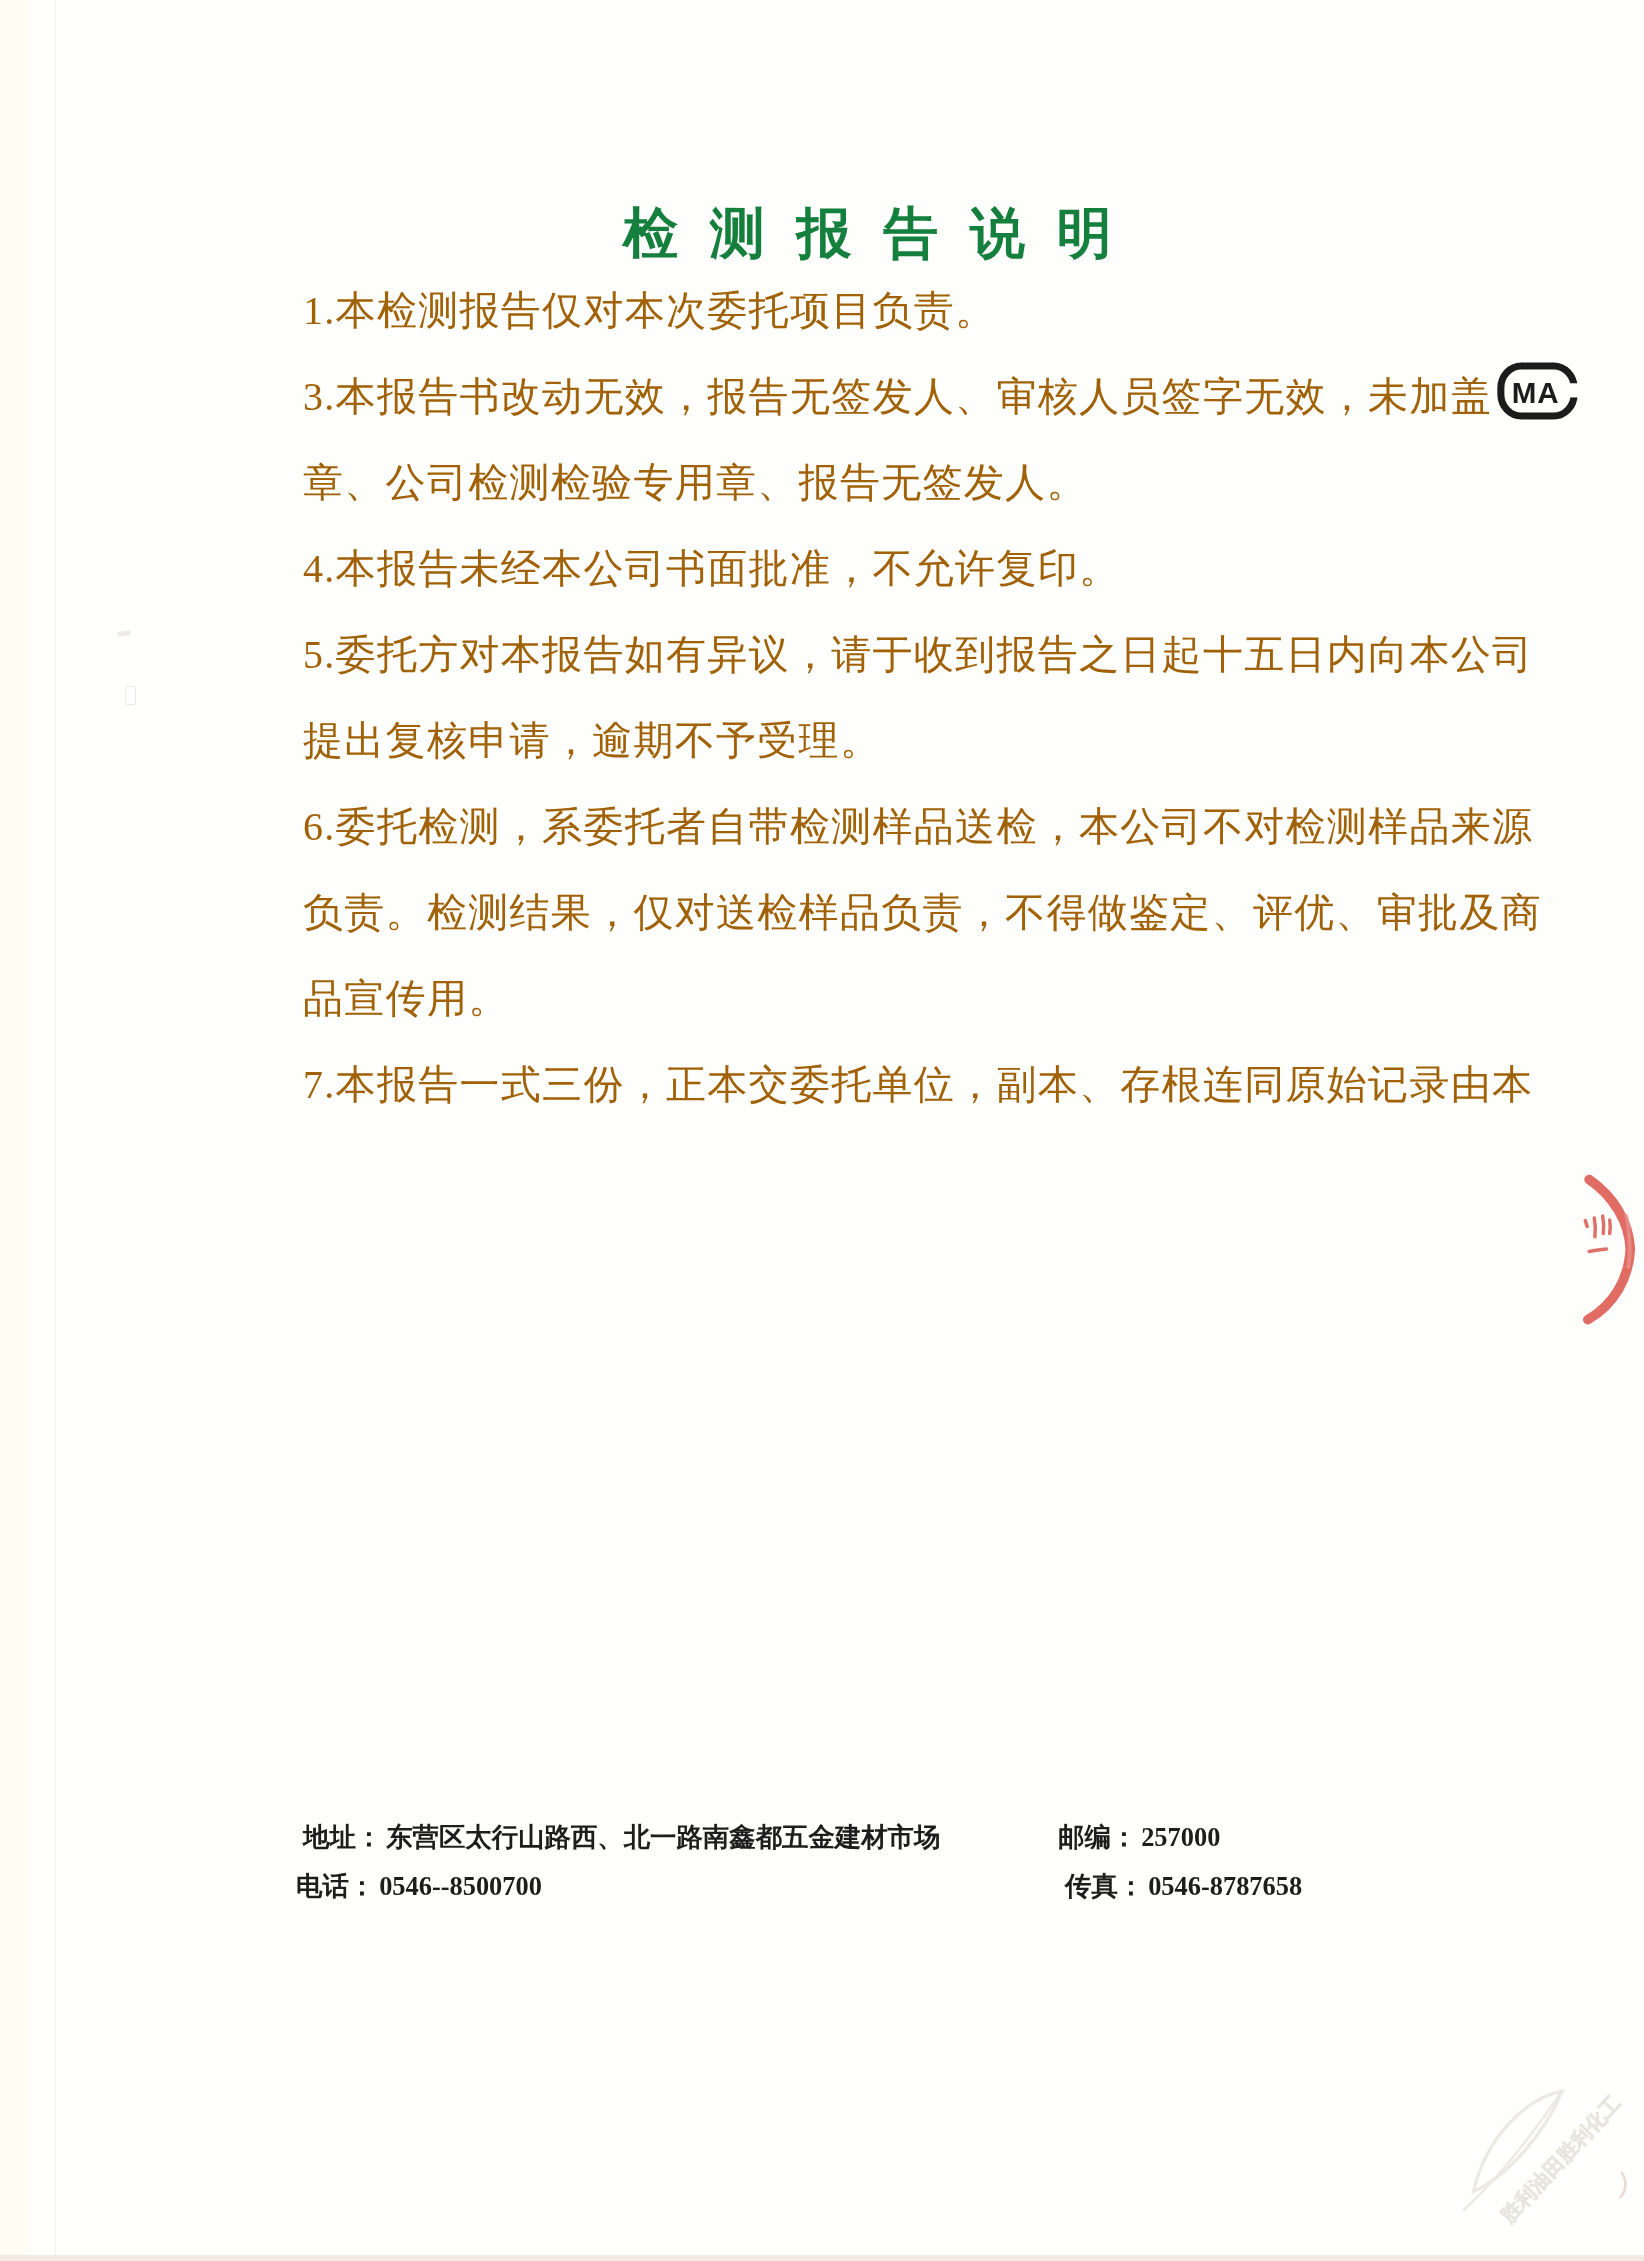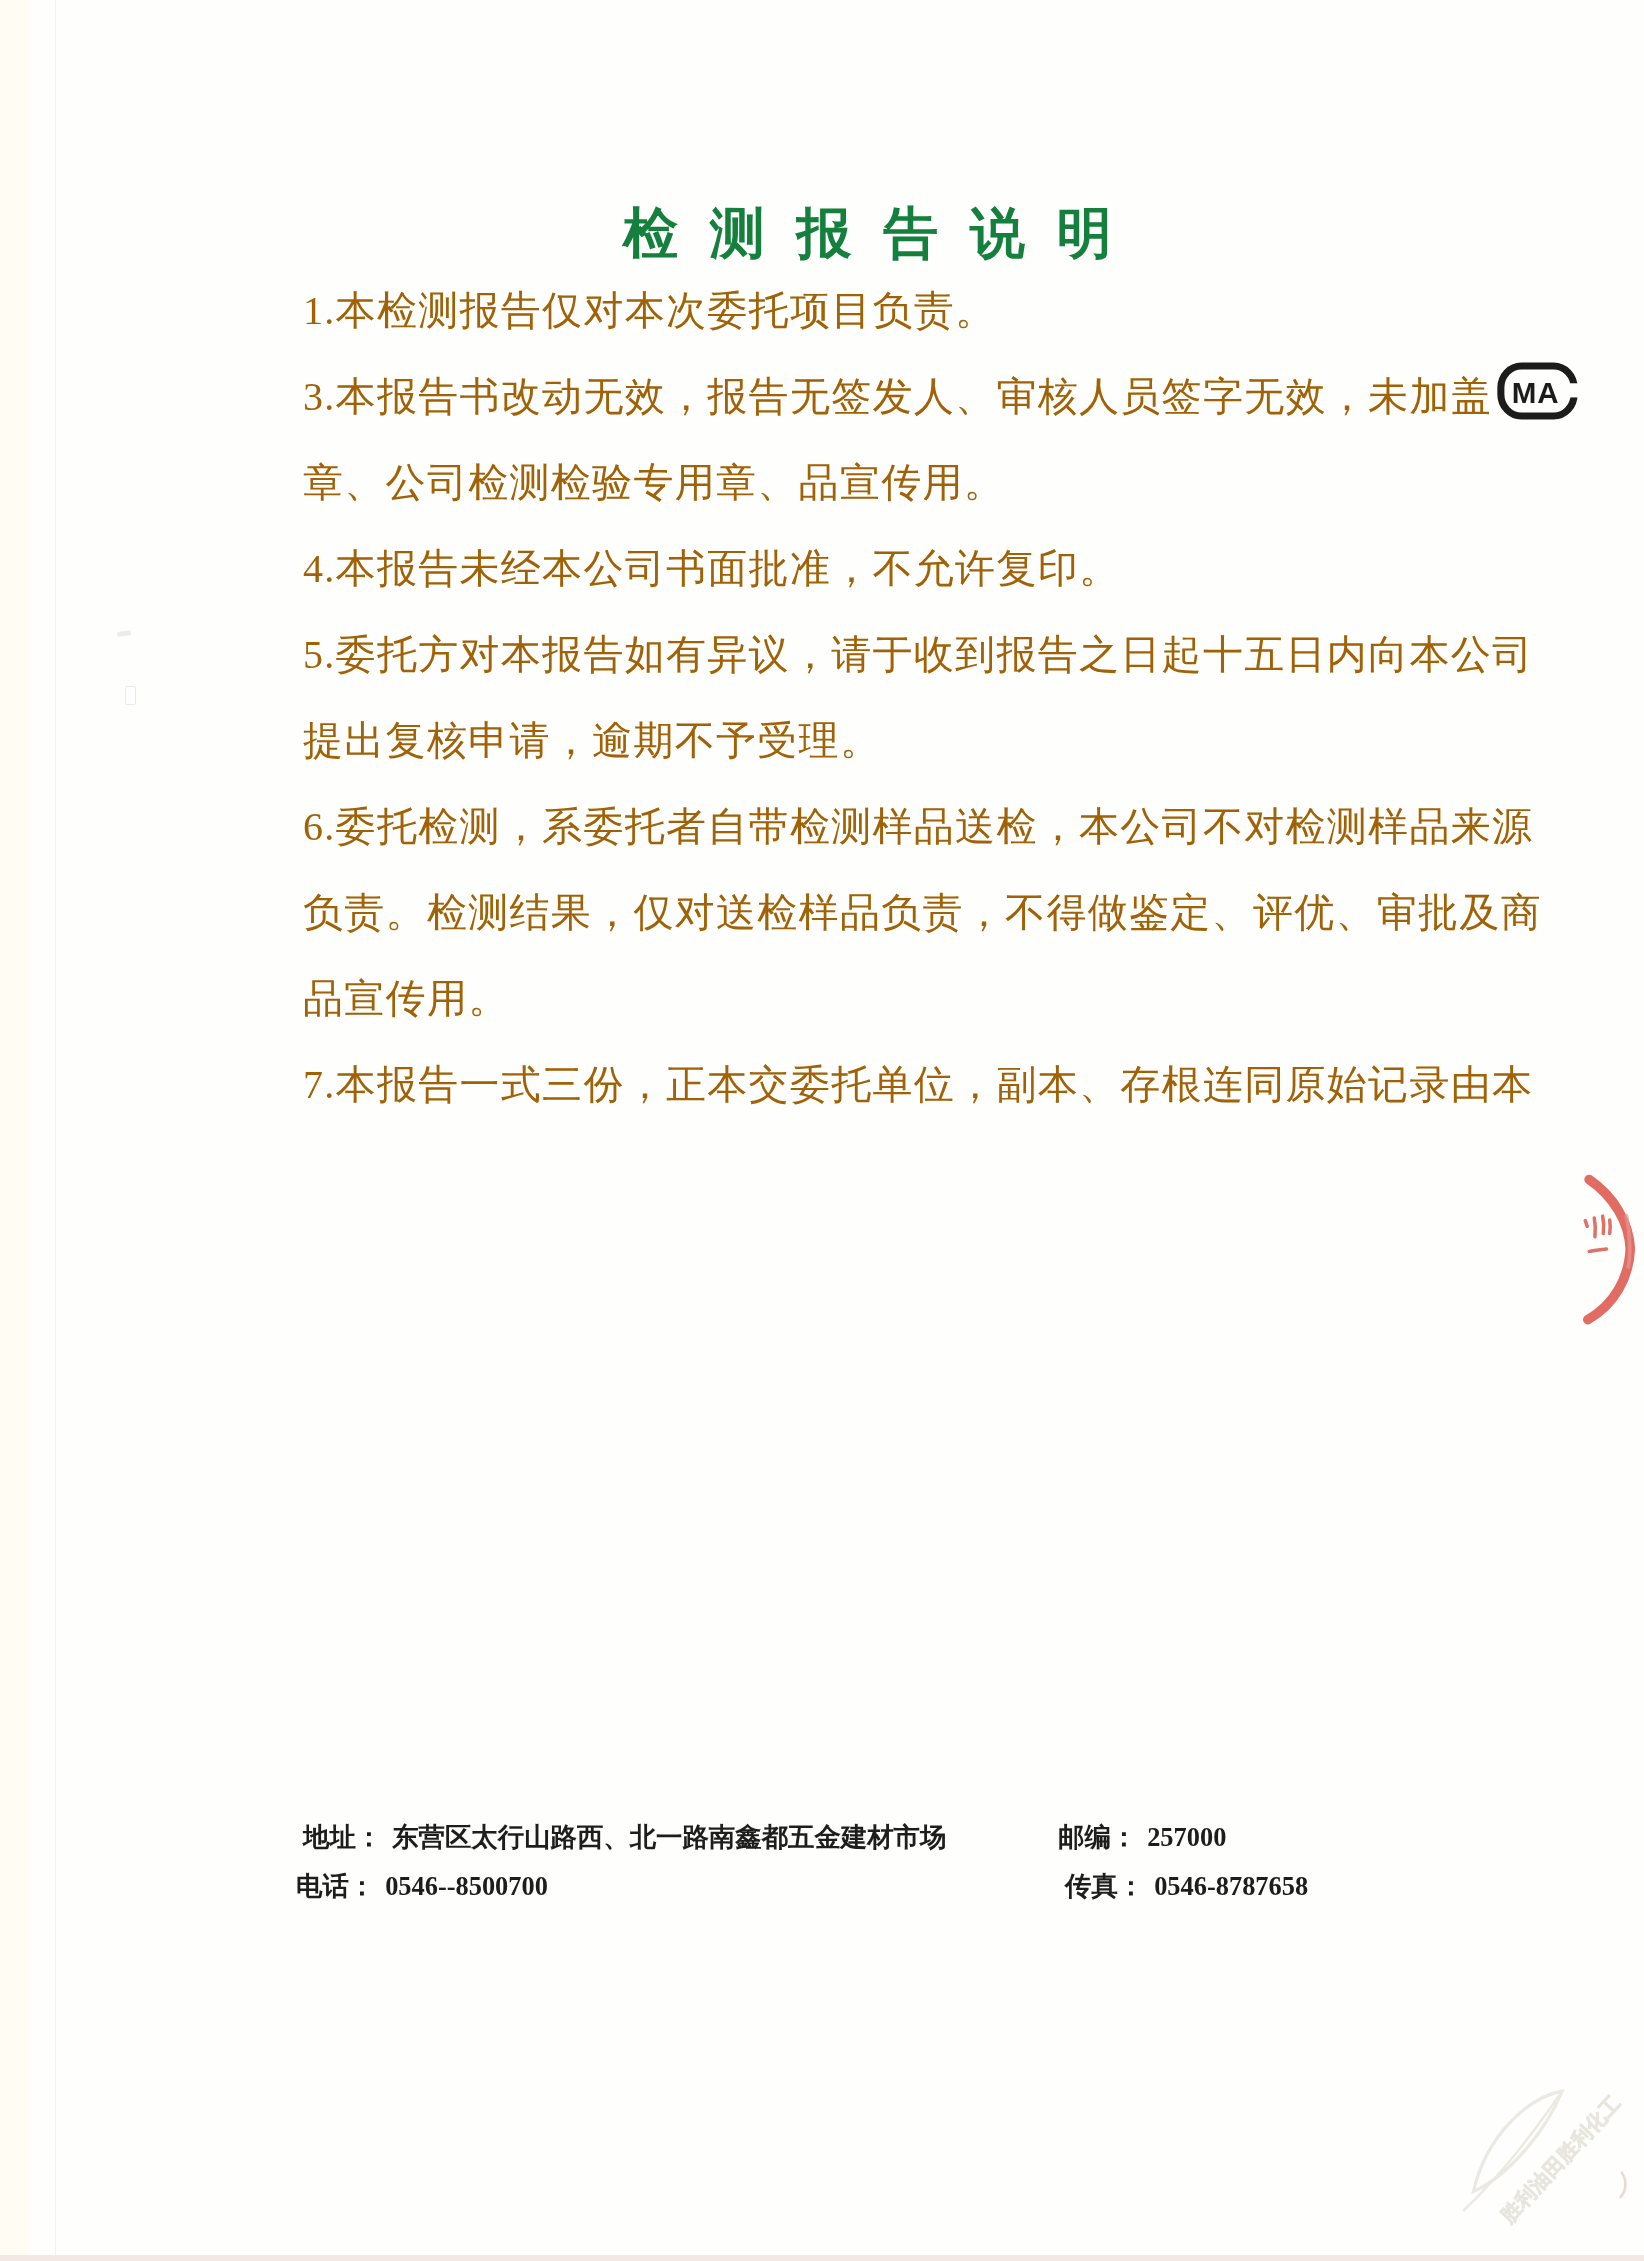--- a/index.html
+++ b/index.html
@@ -36,21 +36,21 @@
 
   
   .cma { display:inline-block; width:81px; height:58px; vertical-align:-10.3px; margin-left:5.2px; }
 
   
   .f-item { position:absolute; font-weight:bold; font-size:26.4px; color:#1d1d1d; white-space:nowrap; }
   .f-addr  { left:303px;  top:1820px; }
   .f-post  { left:1058px; top:1820px; }
   .f-phone { left:296px;  top:1869px; }
   .f-fax   { left:1065px; top:1869px; }
-  .f-item .val { margin-left:10px; }
+  .f-item .val { margin-left:4px; }
 
   
   .stamp { position:absolute; left:1566px; top:1160px; width:81px; height:174px; }
 
   
   .leaf { position:absolute; left:1458px; top:2082px; width:117px; height:134px; }
   .pink-arc { position:absolute; left:1605px; top:2170px; width:27px; height:31px; }
   .wm-text {
     position:absolute; left:1505px; top:2206px;
     font-size:20px; font-weight:bold; letter-spacing:0.6px;
@@ -75,21 +75,21 @@
 
   <div class="body-text">
     <div class="bline">1.本检测报告仅对本次委托项目负责。</div>
     <div class="bline">
       <span>3.本报告书改动无效，报告无签发人、审核人员签字无效，未加盖</span><svg class="cma" viewBox="0 0 126 90" style="font-size:62px">
         <rect x="6" y="6" width="114" height="78" rx="32" ry="34" fill="none" stroke="#1c1c1c" stroke-width="11"></rect>
         <rect x="112" y="33" width="14" height="22" fill="#fefefc"></rect>
         <text x="60" y="64" text-anchor="middle" font-size="46" font-weight="bold" font-family="Liberation Sans, sans-serif" fill="#1c1c1c">MA</text>
       </svg>
     </div>
-    <div class="bline">章、公司检测检验专用章、品宣传用。</div>
+    <div class="bline">章、公司检测检验专用章、报告无签发人。</div>
     <div class="bline">4.本报告未经本公司书面批准，不允许复印。</div>
     <div class="bline">5.委托方对本报告如有异议，请于收到报告之日起十五日内向本公司</div>
     <div class="bline">提出复核申请，逾期不予受理。</div>
     <div class="bline">6.委托检测，系委托者自带检测样品送检，本公司不对检测样品来源</div>
     <div class="bline">负责。检测结果，仅对送检样品负责，不得做鉴定、评优、审批及商</div>
     <div class="bline">品宣传用。</div>
     <div class="bline">7.本报告一式三份，正本交委托单位，副本、存根连同原始记录由本</div>
   </div>
 
   <div class="f-item f-addr">

